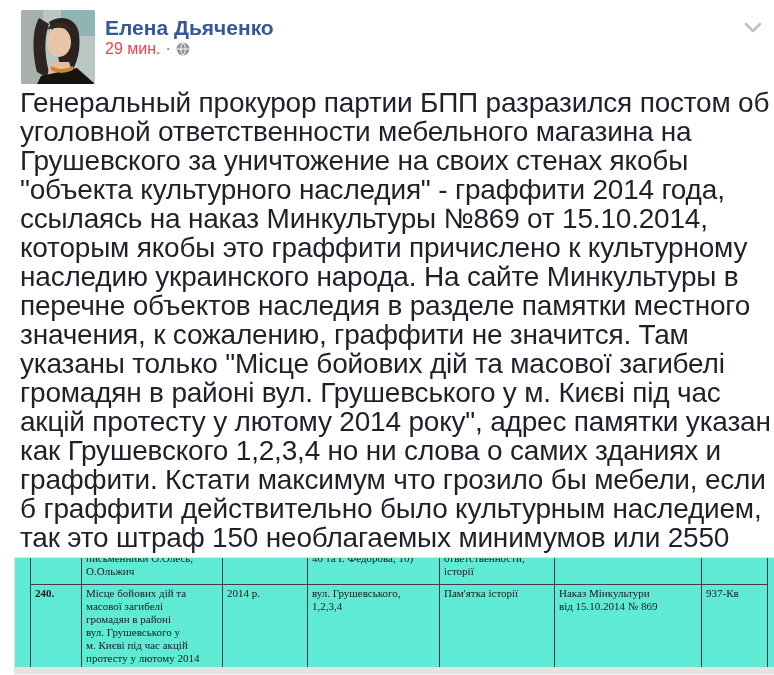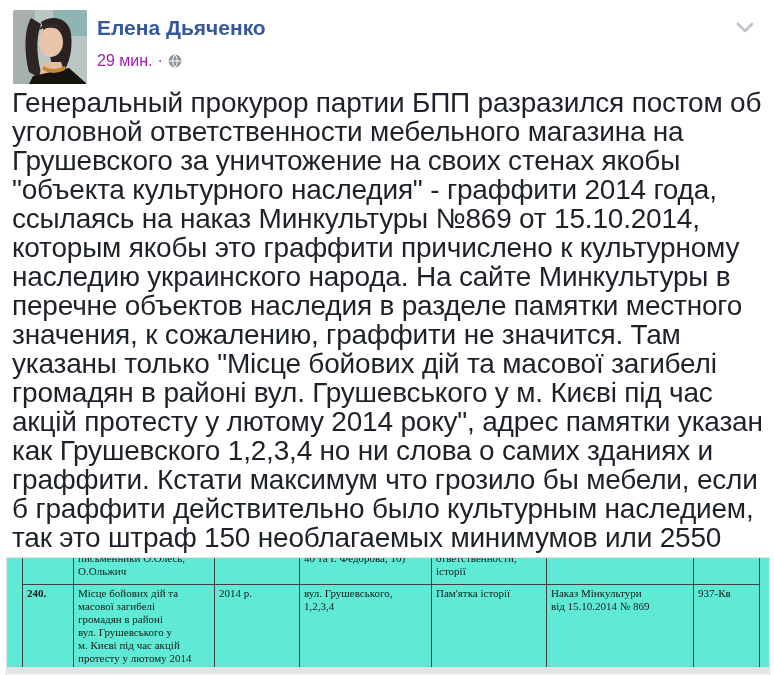--- a/index.html
+++ b/index.html
@@ -1,35 +1,35 @@
 <!DOCTYPE html>
 <html><head>
 <meta charset="utf-8">
 <style>
   html,body { margin:0; padding:0; }
   body {
     width:774px; height:675px; background:#ffffff;
     font-family:"Liberation Sans", sans-serif;
     color:#1d2129; overflow:hidden; position:relative;
   }
-  .post { position:absolute; inset:0; background:#fff; }
+  .post { position:absolute; inset:0; background:#fff;margin-left:8px; }
 
   
   .header { position:absolute; left:0; top:0; width:774px; height:90px; }
   .avatar {
     position:absolute; left:13px; top:10px; width:74px; height:74px;
     border-radius:2px; overflow:hidden; cursor:pointer;
   }
   .avatar svg { display:block; }
   .author {
     position:absolute; left:97px; top:16px;
     font-size:21px; font-weight:bold; color:#365899; text-decoration:none; cursor:pointer;
   }
   .meta {
-    position:absolute; left:97px; top:52px; font-size:16px; color:#a21caf;
+    position:absolute; left:97px; top:40px; font-size:16px; color:#ef4444;
     display:flex; align-items:center; gap:5px;
   }
   .meta .ts { cursor:pointer; }
   .globe { display:inline-flex; width:14px; height:14px; }
   .chevron {
     position:absolute; right:18px; top:16px; width:22px; height:22px; cursor:pointer;
   }
 
   
   .body-text {

